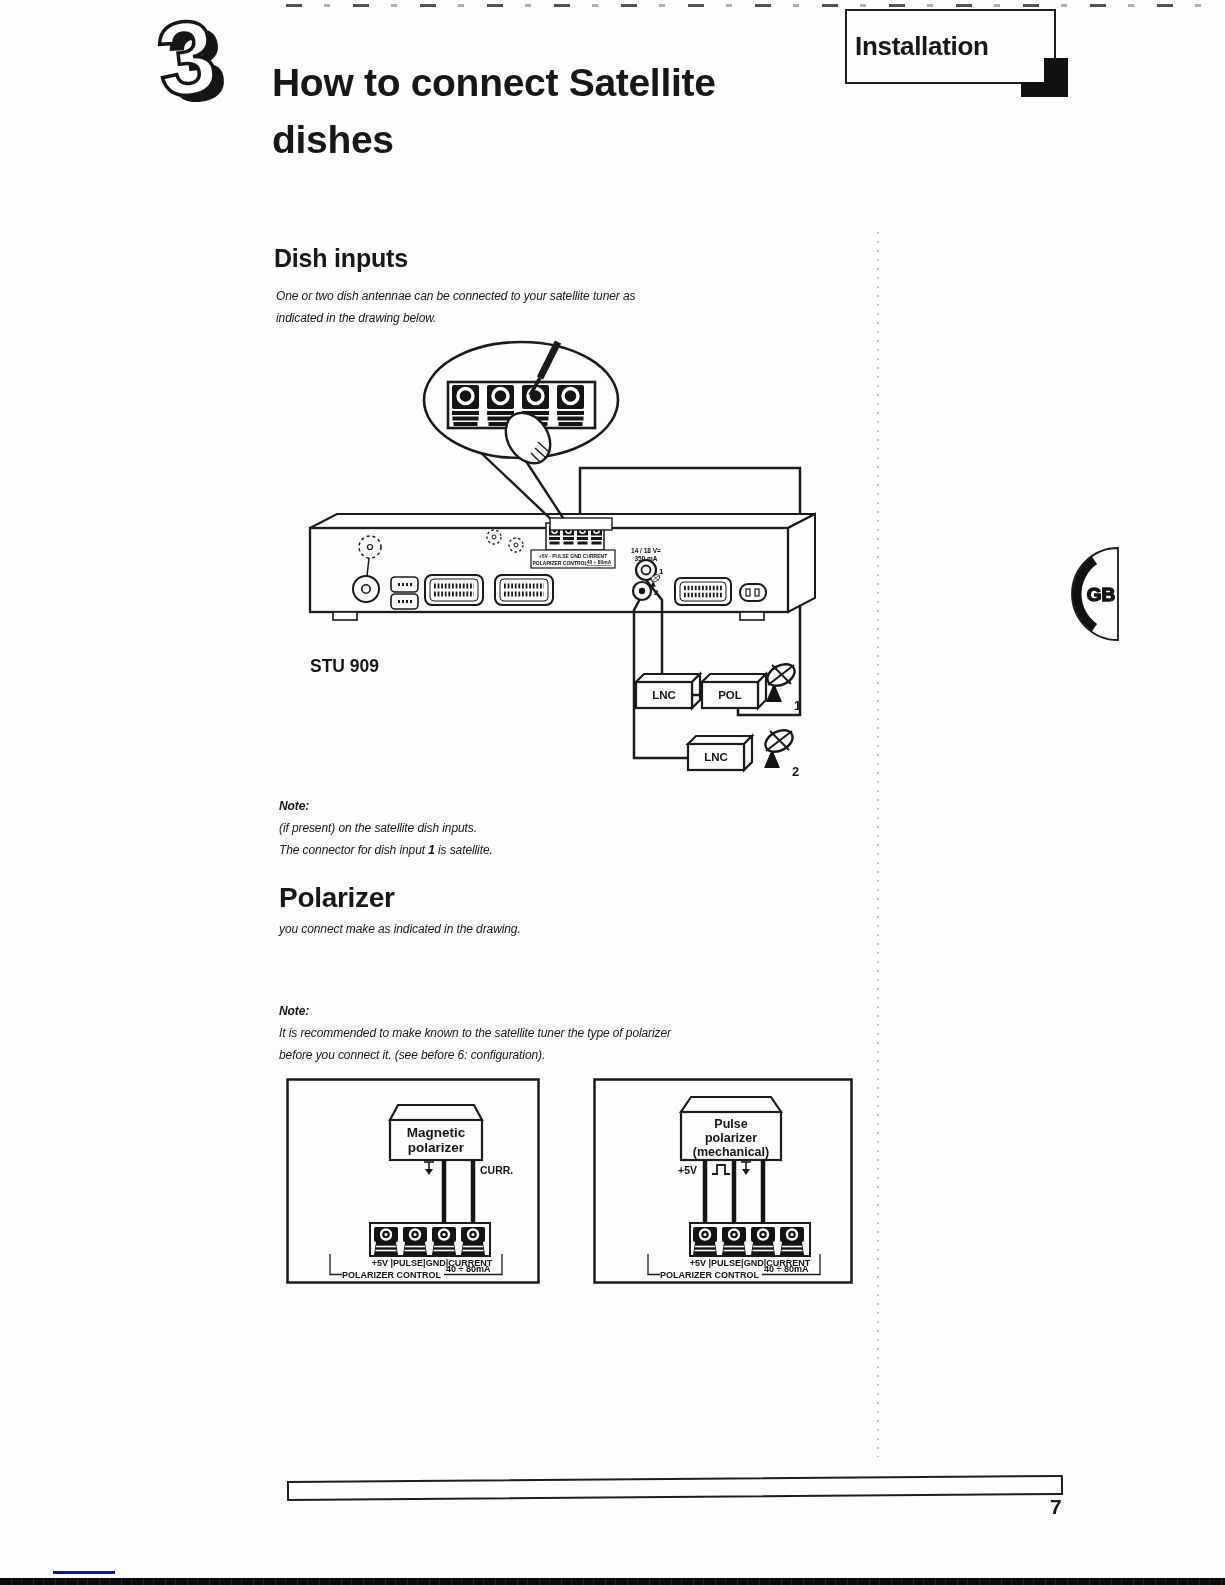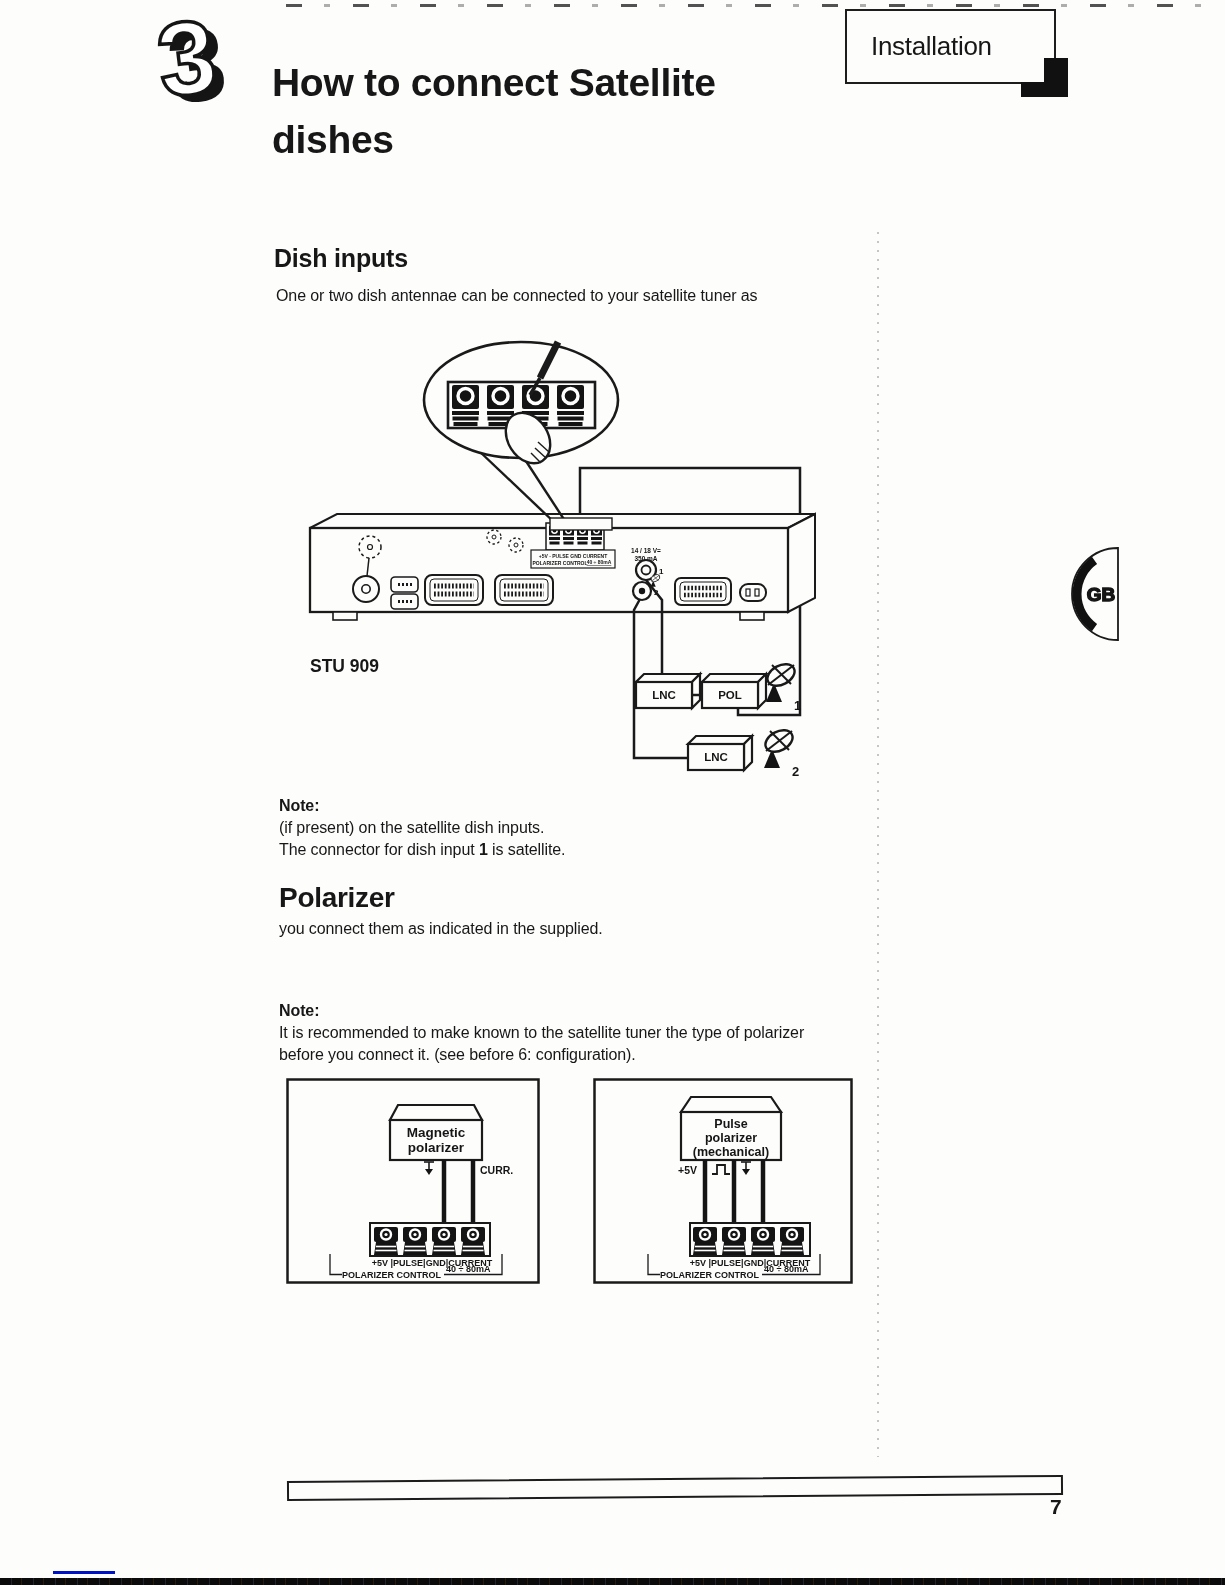--- a/index.html
+++ b/index.html
@@ -16,27 +16,27 @@
   .artifact-blue{position:absolute;left:53px;top:1571px;width:62px;height:3px;background:#0013c4;}
   .artifact-bottom{position:absolute;left:0;top:1578px;width:1225px;height:7px;
     background:repeating-linear-gradient(90deg,#0b0b0b 0 11px,#23262e 11px 12px,#0b0b0b 12px 21px,#2b1c10 21px 22px);}
 
   .big-three{position:absolute;left:158px;top:6px;font-size:104px;font-weight:800;line-height:104px;
     color:#fff;-webkit-text-stroke:3.5px #151515;transform:rotate(-7deg);
     text-shadow:9px 8px 0 #151515;}
   .title{position:absolute;left:272px;top:54px;font-size:39px;font-weight:bold;line-height:57px;letter-spacing:-.3px;}
 
   .tab-box{position:absolute;left:845px;top:9px;width:211px;height:75px;border:2px solid #1d1d1d;
-    background:#fdfdfc;display:flex;align-items:center;padding-left:24px;
-    font-size:26px;font-weight:normal;letter-spacing:-.3px;}
+    background:#fdfdfc;display:flex;align-items:center;padding-left:8px;
+    font-size:26px;font-weight:bold;letter-spacing:-.3px;}
   .tab-corner-h{position:absolute;left:1021px;top:82px;width:47px;height:15px;background:#111;}
   .tab-corner-v{position:absolute;left:1044px;top:58px;width:24px;height:39px;background:#111;}
 
   .h-dish{position:absolute;left:274px;top:244px;margin:0;font-size:25px;font-weight:bold;letter-spacing:-.2px;}
-  .body-text{position:absolute;font-size:16px;line-height:22px;letter-spacing:-.1px;}
+  .body-text{position:absolute;font-size:12px;line-height:22px;letter-spacing:-.1px;font-style:italic;}
   .intro{left:276px;top:285px;}
   .note1{left:279px;top:775px;}
   .h-pol{position:absolute;left:279px;top:882px;margin:0;font-size:28px;font-weight:bold;letter-spacing:-.3px;}
   .pol-body{left:279px;top:918px;}
   .pol-note{left:279px;top:980px;}
   .bold{font-weight:bold;margin-top:20px;}
 
   .stu-label{position:absolute;left:310px;top:621px;font-size:17.5px;font-weight:bold;margin-top:35px;}
 
   .main-diagram{position:absolute;left:288px;top:338px;}
@@ -71,20 +71,21 @@
 
   <div class="tab-box">
     <span>Installation</span>
   </div>
   <div class="tab-corner-v"></div>
   <div class="tab-corner-h"></div>
 
   <h2 class="h-dish">Dish inputs</h2>
   <div class="body-text intro">
     <div>One or two dish antennae can be connected to your satellite tuner as</div>
+    <div>indicated in the drawing below.</div>
   </div>
 
   <svg class="main-diagram" width="730" height="448" viewBox="0 0 730 448">
     <defs>
       <g id="dish">
         <polygon points="2,40 18,40 10,21" fill="#141414"></polygon>
         <ellipse cx="17" cy="13" rx="14.5" ry="9.5" transform="rotate(-28 17 13)" fill="#fdfdfc" stroke="#1a1a1a" stroke-width="2.4"></ellipse>
         <line x1="4" y1="23" x2="30" y2="3" stroke="#1a1a1a" stroke-width="2"></line>
         <line x1="8" y1="3" x2="27" y2="22" stroke="#1a1a1a" stroke-width="2"></line>
       </g>
@@ -244,21 +245,21 @@
   </svg>
 
   <div class="body-text note1">
     <div class="bold">Note:</div>
     <div>(if present) on the satellite dish inputs.</div>
     <div><span>The connector for dish input </span><span class="bold">1</span><span> is satellite.</span></div>
   </div>
 
   <h2 class="h-pol">Polarizer</h2>
   <div class="body-text pol-body">
-    <div>you connect them as indicated in the supplied.</div>
+    <div>you connect make as indicated in the drawing.</div>
   </div>
   <div class="body-text pol-note">
     <div class="bold">Note:</div>
     <div>It is recommended to make known to the satellite tuner the type of polarizer</div>
     <div>before you connect it. (see before 6: configuration).</div>
   </div>
 
   <svg class="diag-magnetic" width="254" height="206" viewBox="0 0 254 206">
     <rect x="1.5" y="1.5" width="251" height="203" class="ink" stroke-width="2.5"></rect>
     <g>

